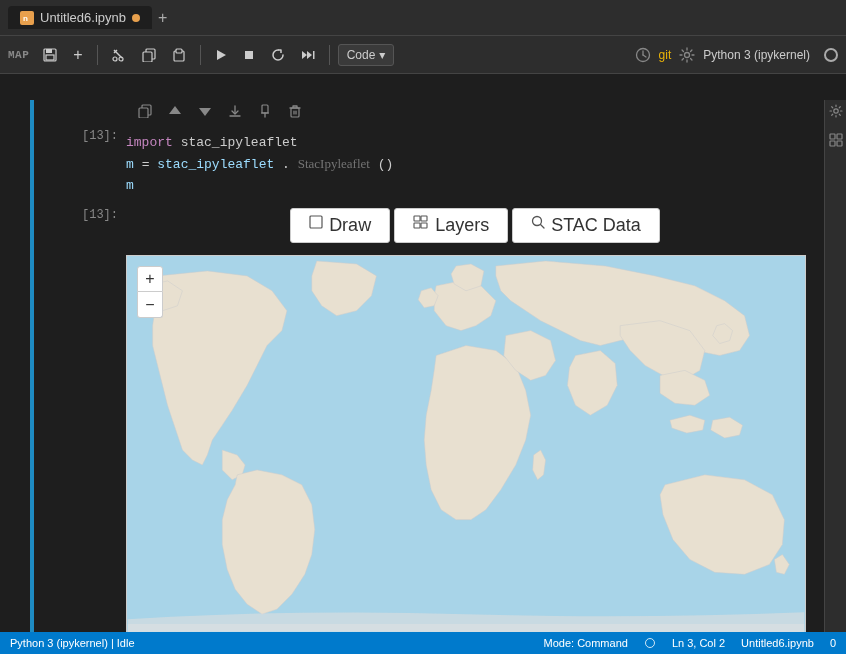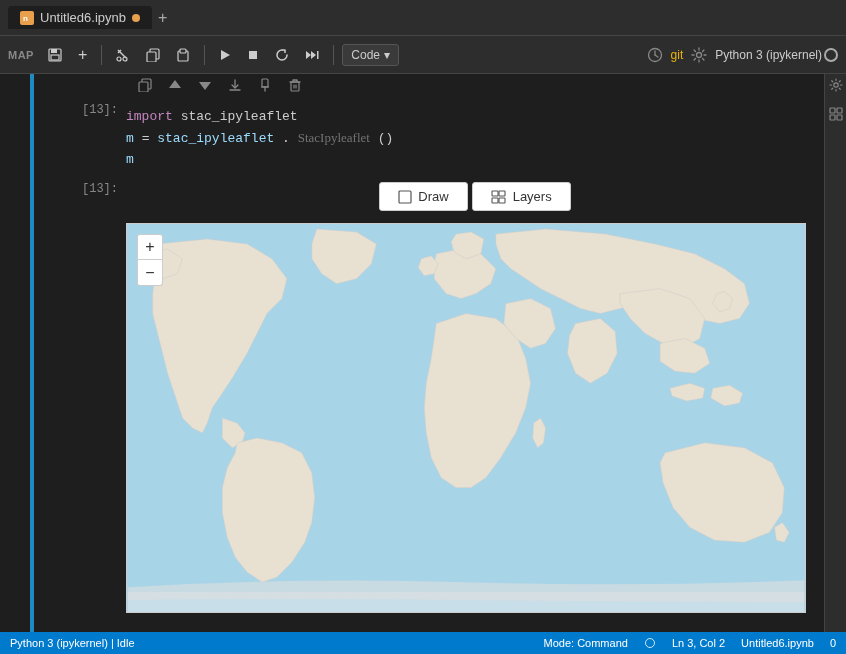--- a/index.html
+++ b/index.html
@@ -69,20 +69,21 @@
       gap: 4px;
       border-bottom: 1px solid #444;
       flex-shrink: 0;
     }
     .toolbar-label {
       color: #888;
       font-size: 11px;
       font-weight: bold;
       margin-right: 4px;
       letter-spacing: 0.5px;
+      font-family: Liberation Mono, monospace;
     }
     .toolbar-btn {
       color: #ccc;
       background: none;
       border: none;
       cursor: pointer;
       padding: 4px 6px;
       border-radius: 3px;
       font-size: 14px;
       display: flex;
@@ -103,34 +104,35 @@
       margin-left: auto;
       display: flex;
       align-items: center;
       gap: 8px;
       color: #ccc;
       font-size: 12px;
     }
     .kernel-status {
       display: flex;
       align-items: center;
-      gap: 2px;
+      gap: 14px;
     }
     .kernel-circle {
       width: 14px;
       height: 14px;
       border-radius: 50%;
       border: 2px solid #aaa;
     }
 
     
     .main {
       display: flex;
       flex: 1;
       overflow: hidden;
+      margin-top: 26px;
     }
 
     
     .left-gutter {
       width: 46px;
       background: #1e1e1e;
       flex-shrink: 0;
       position: relative;
     }
     .blue-bar {
@@ -208,24 +210,24 @@
       gap: 4px;
       margin-bottom: 8px;
       padding: 4px 0;
     }
     .map-btn {
       border: 1px solid #ccc;
       background: white;
       color: #333;
       padding: 6px 18px;
       border-radius: 3px;
-      font-size: 13px;
+      font-size: 18px;
       cursor: pointer;
       display: flex;
-      align-items: flex-end;
+      align-items: flex-start;
       gap: 6px;
     }
 
     
     .map-container {
       width: 680px;
       height: 390px;
       position: relative;
       border: 1px solid #ccc;
       overflow: hidden;
@@ -502,20 +504,27 @@
           </button>
           <button class="map-btn">
             <svg width="16" height="14" viewBox="0 0 16 14" fill="none">
               <rect x="1" y="1" width="6" height="5" rx="0.5" stroke="#555" stroke-width="1.1"></rect>
               <rect x="8" y="1" width="6" height="5" rx="0.5" stroke="#555" stroke-width="1.1"></rect>
               <rect x="1" y="8" width="6" height="5" rx="0.5" stroke="#555" stroke-width="1.1"></rect>
               <rect x="8" y="8" width="6" height="5" rx="0.5" stroke="#555" stroke-width="1.1"></rect>
             </svg>
             <span>Layers</span>
           </button>
+          <button class="map-btn">
+            <svg width="14" height="14" viewBox="0 0 14 14" fill="none">
+              <circle cx="6" cy="6" r="4.5" stroke="#555" stroke-width="1.3"></circle>
+              <line x1="9.5" y1="9.5" x2="13" y2="13" stroke="#555" stroke-width="1.3" stroke-linecap="round"></line>
+            </svg>
+            <span>STAC Data</span>
+          </button>
         </div>
 
         <div class="map-container">
           
           <div class="map-zoom">
             <button class="map-zoom-btn">+</button>
             <button class="map-zoom-btn">−</button>
           </div>
 
           

